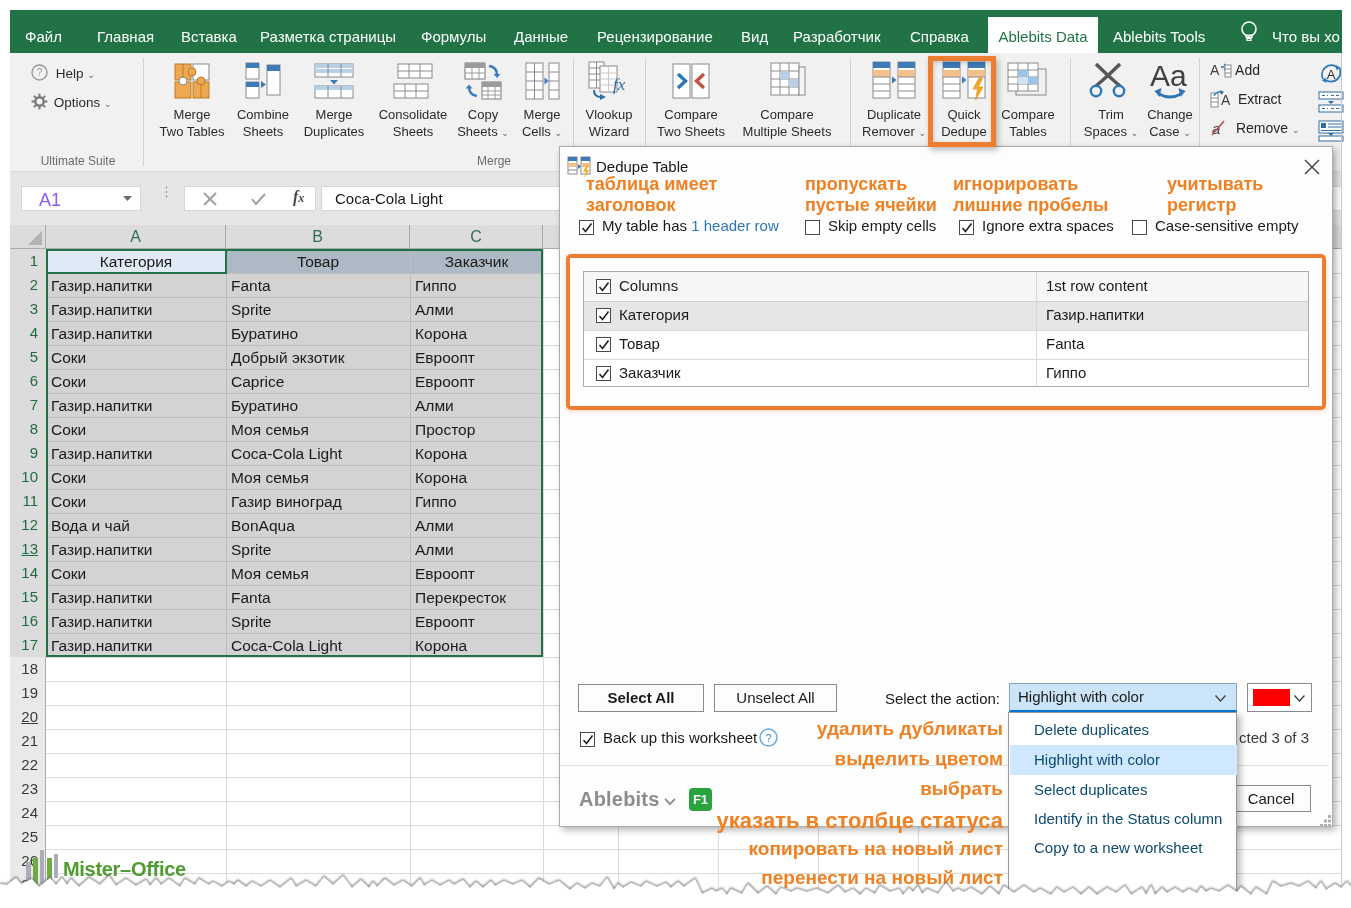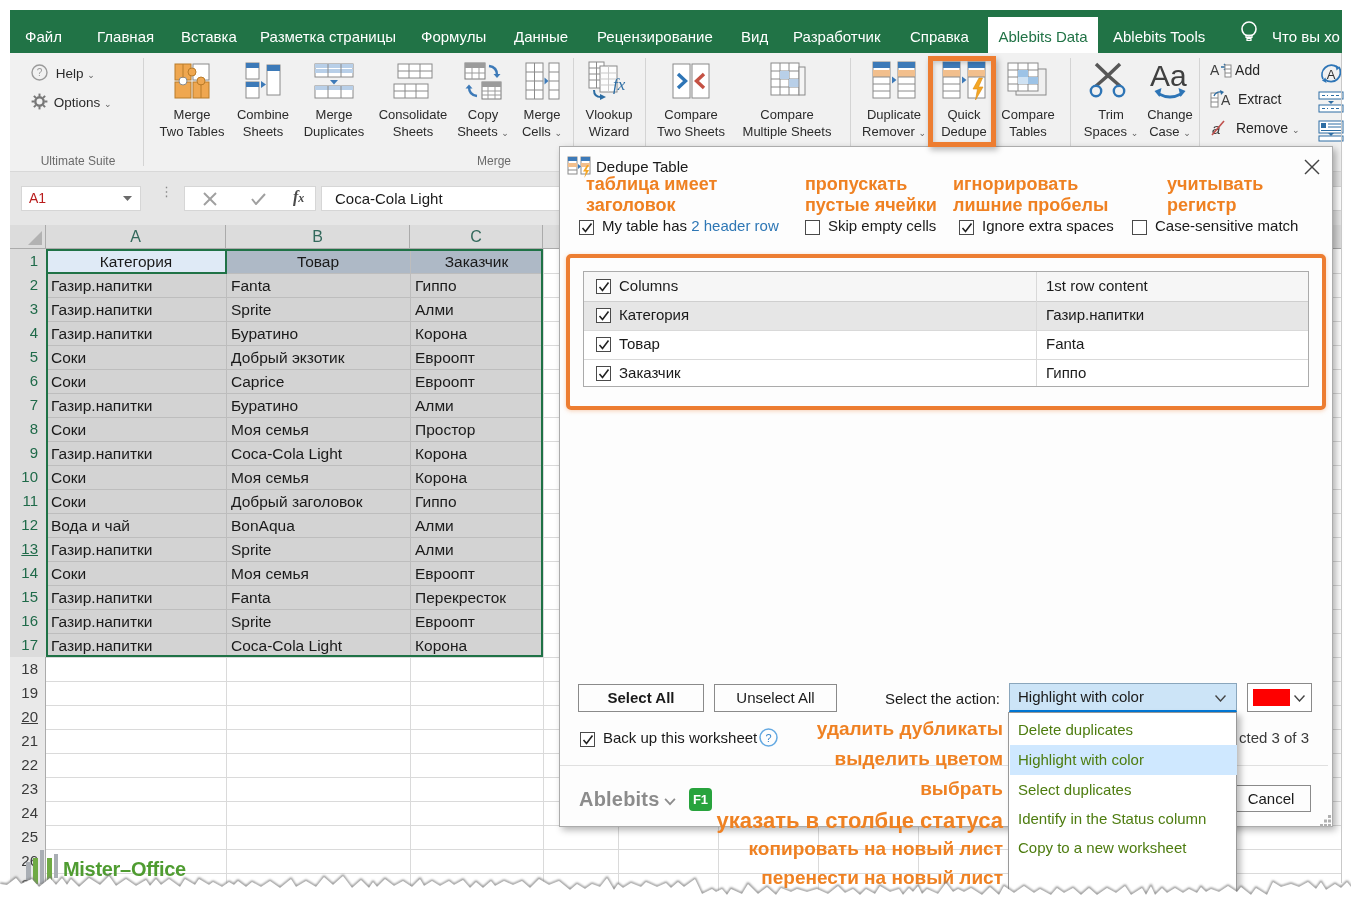--- a/index.html
+++ b/index.html
@@ -38,21 +38,21 @@
 
 #dialog { left:559px; top:146px; width:774px; height:681px; background:#fdfdfd; border:1px solid #acacac; box-shadow:3px 3px 7px rgba(0,0,0,0.3); }
 .oann { position:absolute; color:#ef8122; font-weight:bold; white-space:nowrap; }
 .cb { position:absolute; width:15px; height:15px; background:#fff; border:1px solid #4a4a4a; }
 .cb svg { position:absolute; left:1px; top:1px; }
 .dtext { position:absolute; font-size:15px; color:#1a1a1a; white-space:nowrap; }
 .btn { position:absolute; background:#fdfdfd; border:1px solid #8a8a8a; font-size:15px; color:#1a1a1a; text-align:center; }
 
 
 #ddlist { left:1008px; top:712px; width:229px; height:196px; background:#fff; border:1px solid #999; border-bottom:none; box-shadow:4px 3px 6px rgba(0,0,0,0.25); }
-.dditem { position:absolute; left:1px; width:227px; height:30px; line-height:30px; padding-left:8px; font-size:15px; color:#4d7c0f; }
+.dditem { position:absolute; left:1px; width:227px; height:30px; line-height:30px; padding-left:24px; font-size:15px; color:#0c4a6e; }
 </style>
 </head>
 <body>
 <div id="stage">
 
   <div class="abs" id="tabbar">
     <div class="tab" style="left:15px;">Файл</div>
     <div class="tab" style="left:87px;">Главная</div>
     <div class="tab" style="left:171px;">Вставка</div>
     <div class="tab" style="left:250px;">Разметка страницы</div>
@@ -452,21 +452,21 @@
           <rect x="1" y="16" width="24" height="5" fill="#fff" stroke="#2d6da3"></rect>
           <path d="M10 13 h6 l-3 3 z" fill="#2d6da3"></path>
         </svg>
     </div>
 
     <div class="abs" style="left:928px;top:3px;width:68px;height:91px;border:5px solid #ed7d31;z-index:30;box-shadow:2px 3px 6px rgba(0,0,0,0.28), inset 1px 2px 4px rgba(0,0,0,0.18);"></div>
   </div>
 
   <div class="abs" id="fbar">
     <div class="fbox" style="left:11px;width:120px;">
-      <span style="position:absolute;left:7px;top:3px;font-size:14px;color:#b91c1c;">A1</span>
+      <span style="position:absolute;left:17px;top:3px;font-size:18px;color:#8b5cf6;">A1</span>
       <svg style="position:absolute;right:8px;top:9px;" width="9" height="6" viewBox="0 0 9 6">
           <path d="M0 0 l4.5 5 4.5-5 z" fill="#6a6a6a"></path>
         </svg>
     </div>
     <div class="abs" style="left:150px;top:16px;color:#8a8a8a;font-size:13px;letter-spacing:-1px;line-height:7px;">⋮</div>
     <div class="fbox" style="left:174px;width:132px;">
       <svg style="position:absolute;left:18px;top:5px;" width="14" height="14" viewBox="0 0 14 14">
           <g stroke="#a0a0a0" stroke-width="2">
             <line x1="1" y1="1" x2="13" y2="13"></line>
             <line x1="13" y1="1" x2="1" y2="13"></line>
@@ -618,21 +618,21 @@
           <div class="cell" style="left:5px;top:168px;">Соки</div>
           <div class="cell" style="left:185px;top:168px;">Моя семья</div>
           <div class="cell" style="left:369px;top:168px;">Простор</div>
           <div class="cell" style="left:5px;top:192px;">Газир.напитки</div>
           <div class="cell" style="left:185px;top:192px;">Coca-Cola Light</div>
           <div class="cell" style="left:369px;top:192px;">Корона</div>
           <div class="cell" style="left:5px;top:216px;">Соки</div>
           <div class="cell" style="left:185px;top:216px;">Моя семья</div>
           <div class="cell" style="left:369px;top:216px;">Корона</div>
           <div class="cell" style="left:5px;top:240px;">Соки</div>
-          <div class="cell" style="left:185px;top:240px;">Добрый заголовок</div>
+          <div class="cell" style="left:185px;top:240px;">Газир виноград</div>
           <div class="cell" style="left:369px;top:240px;">Гиппо</div>
           <div class="cell" style="left:5px;top:264px;">Вода и чай</div>
           <div class="cell" style="left:185px;top:264px;">BonAqua</div>
           <div class="cell" style="left:369px;top:264px;">Алми</div>
           <div class="cell" style="left:5px;top:288px;">Газир.напитки</div>
           <div class="cell" style="left:185px;top:288px;">Sprite</div>
           <div class="cell" style="left:369px;top:288px;">Алми</div>
           <div class="cell" style="left:5px;top:312px;">Соки</div>
           <div class="cell" style="left:185px;top:312px;">Моя семья</div>
           <div class="cell" style="left:369px;top:312px;">Евроопт</div>
@@ -686,31 +686,31 @@
     <div class="oann" style="left:26px;top:27px;font-size:18px;line-height:21px;">таблица имеет<br>заголовок</div>
     <div class="oann" style="left:245px;top:27px;font-size:18px;line-height:21px;">пропускать<br>пустые ячейки</div>
     <div class="oann" style="left:393px;top:27px;font-size:18px;line-height:21px;">игнорировать<br>лишние пробелы</div>
     <div class="oann" style="left:607px;top:27px;font-size:18px;line-height:21px;">учитывать<br>регистр</div>
 
     <div class="cb" style="left:19px;top:73px;">
         <svg width="12" height="12" viewBox="0 0 12 12">
           <path d="M1.5 6 l3 3.5 6-8" stroke="#222" stroke-width="1.6" fill="none"></path>
         </svg>
       </div>
-    <div class="dtext" style="left:42px;top:70px;">My table has <span style="color:#2e77b5;">2 header row</span></div>
+    <div class="dtext" style="left:42px;top:70px;">My table has <span style="color:#2e77b5;">1 header row</span></div>
     <div class="cb" style="left:245px;top:73px;"></div>
     <div class="dtext" style="left:268px;top:70px;">Skip empty cells</div>
     <div class="cb" style="left:399px;top:73px;">
         <svg width="12" height="12" viewBox="0 0 12 12">
           <path d="M1.5 6 l3 3.5 6-8" stroke="#222" stroke-width="1.6" fill="none"></path>
         </svg>
       </div>
     <div class="dtext" style="left:422px;top:70px;">Ignore extra spaces</div>
     <div class="cb" style="left:572px;top:73px;"></div>
-    <div class="dtext" style="left:595px;top:70px;">Case-sensitive match</div>
+    <div class="dtext" style="left:595px;top:70px;">Case-sensitive empty</div>
 
     <div class="abs" style="left:6px;top:107px;width:760px;height:156px;border:4px solid #ed7d31;border-radius:5px;box-shadow:0 1px 4px rgba(237,125,49,0.35);"></div>
     <div class="abs" id="coltable" style="left:23px;top:124px;width:726px;height:116px;background:#fff;border:1px solid #ababab;">
       <div class="abs" style="left:0;top:0;width:724px;height:29px;background:#f6f6f6;"></div>
       <div class="abs" style="left:0;top:29px;width:724px;height:29px;background:#e6e6e6;"></div>
       <div class="abs" style="left:0;top:29px;width:724px;height:1px;background:#cfcfcf;"></div>
       <div class="abs" style="left:0;top:58px;width:724px;height:1px;background:#d9d9d9;"></div>
       <div class="abs" style="left:0;top:87px;width:724px;height:1px;background:#d9d9d9;"></div>
       <div class="abs" style="left:452px;top:0;width:1px;height:114px;background:#d9d9d9;"></div>
       <div class="cb" style="left:12px;top:7px;">

